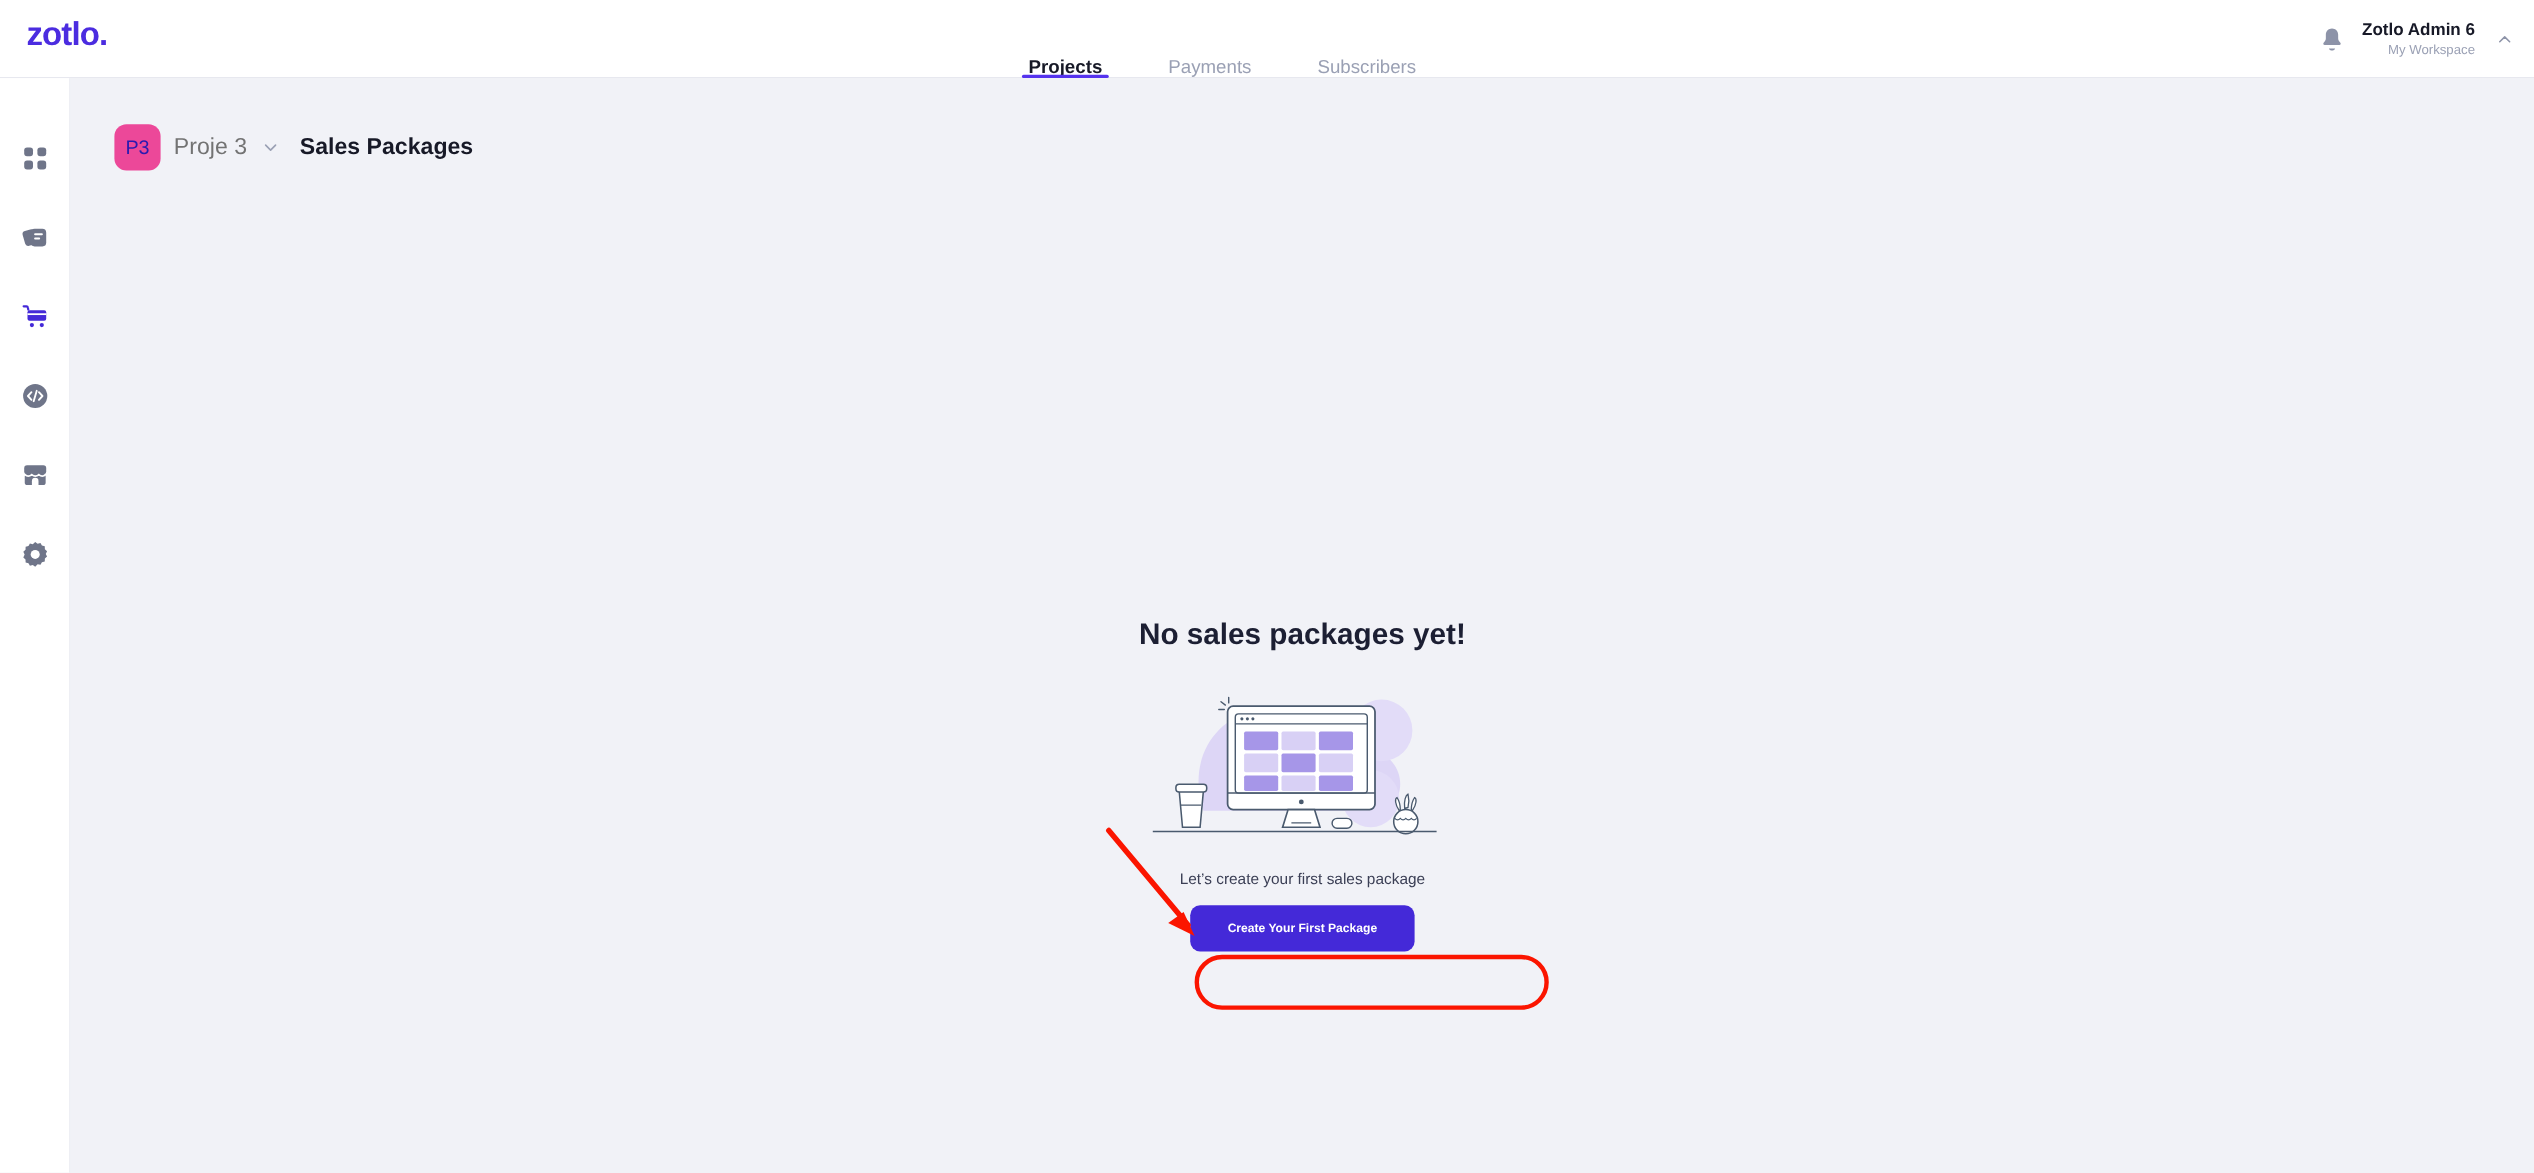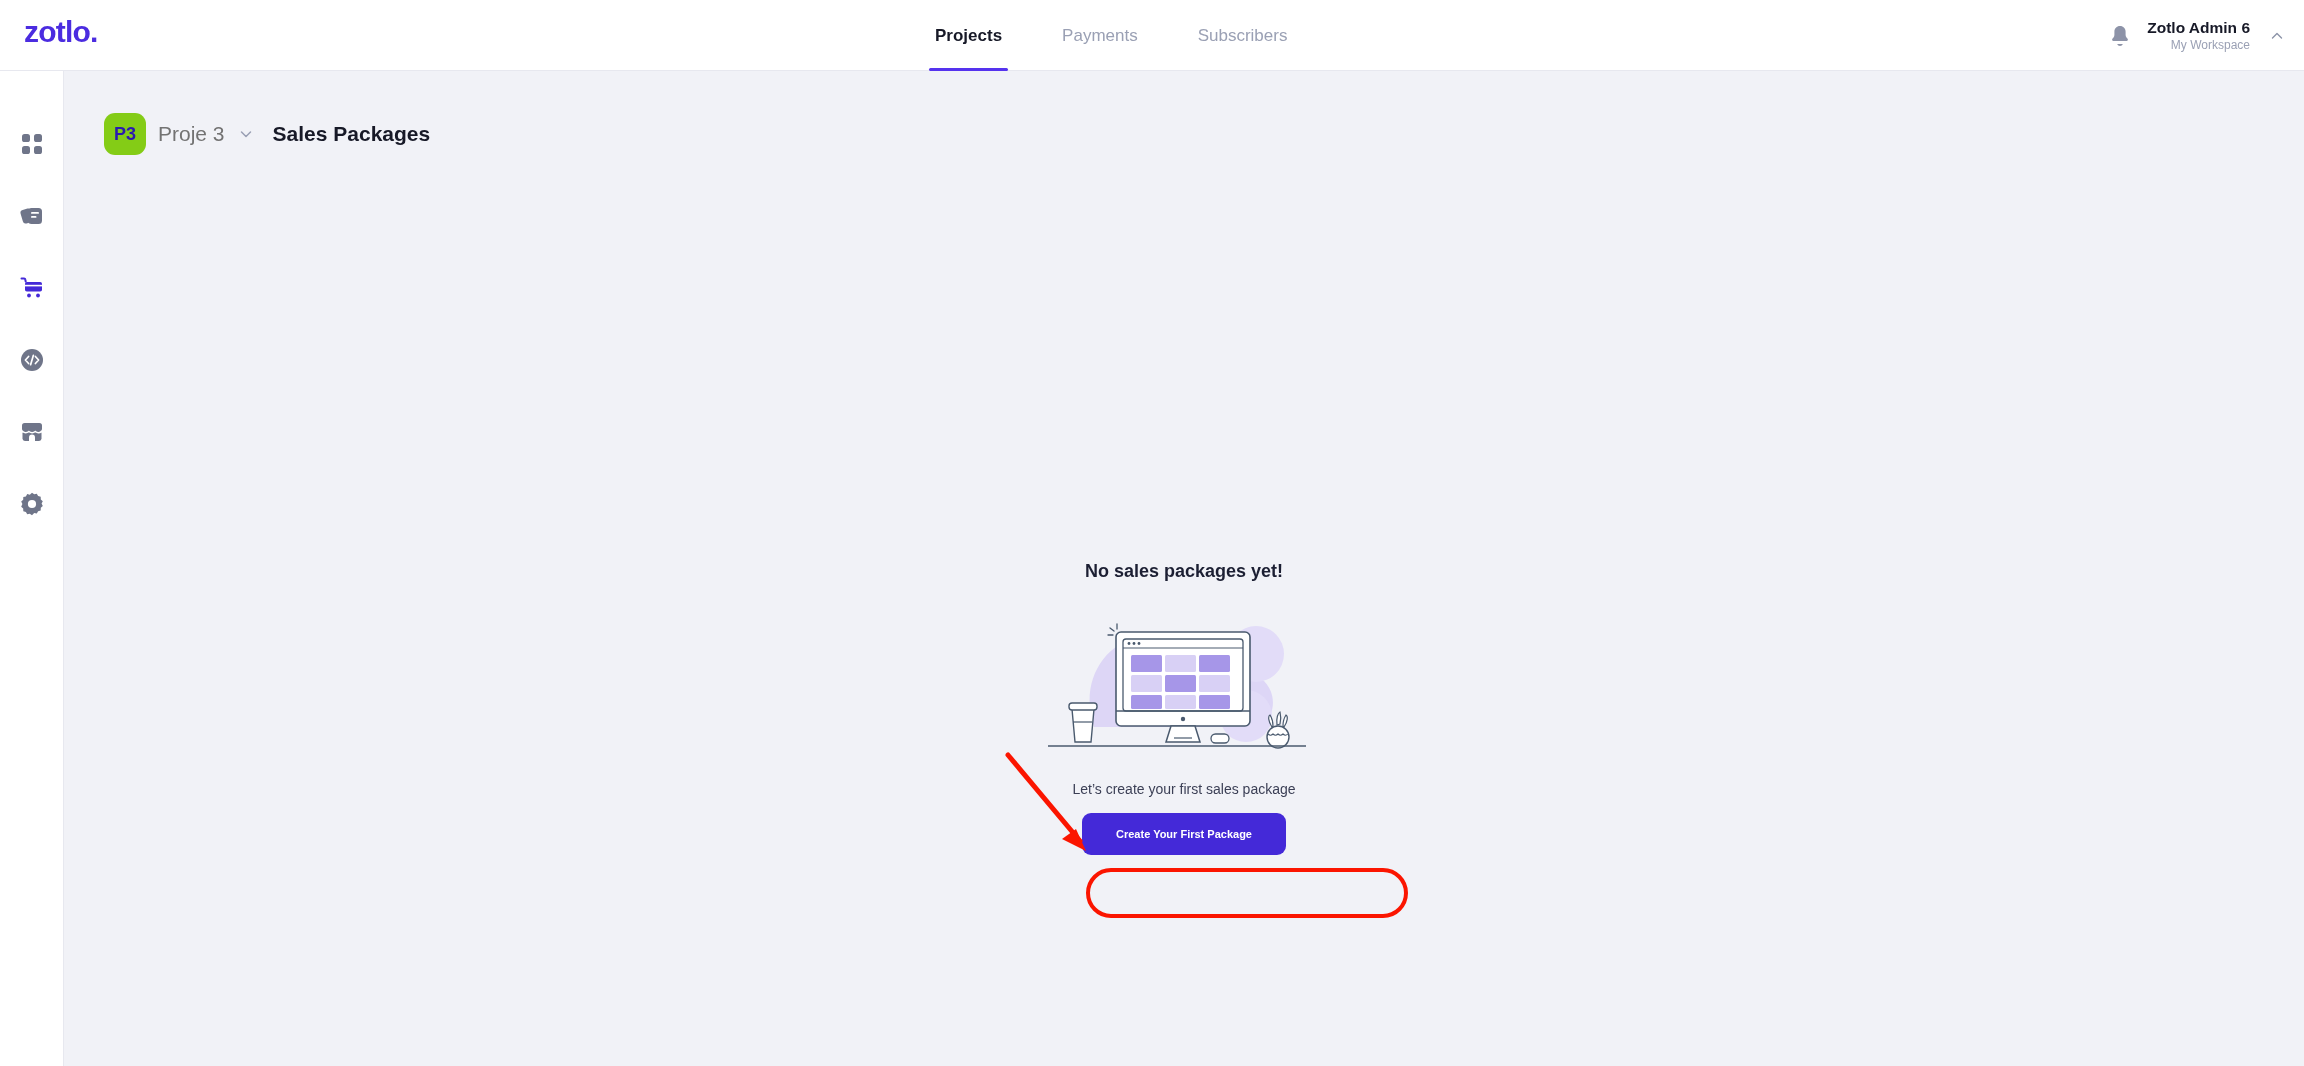--- a/index.html
+++ b/index.html
@@ -22,21 +22,21 @@
     position: absolute; left: 24px; top: 15px;
     font-size: 30px; font-weight: 700; color: #4b2ce0;
     letter-spacing: -0.8px;
   }
   .navtabs {
     position: absolute; left: 905px; top: 0;
     height: 71px; display: flex; align-items: flex-start;
     gap: 0px;
   }
   .navtab {
-    height: 71px; display: flex; align-items: center;
+    height: 71px; display: flex; align-items: flex-end;
     justify-content: center;
     padding: 0 30px;
     font-size: 17px; color: #9aa0b4; font-weight: 400;
     position: relative; cursor: pointer;
   }
   .navtab.active { color: #171927; font-weight: 700; }
   .navtab.active::after {
     content: ""; position: absolute; bottom: 0px; left: 24px; right: 24px;
     height: 3px; background: #5533ee; border-radius: 2px;
   }
@@ -72,35 +72,35 @@
     position: absolute; left: 64px; top: 71px;
     width: 2240px; height: 995px;
     background: #f1f2f7;
   }
   .breadcrumb {
     position: absolute; left: 40px; top: 42px;
     display: flex; align-items: center; gap: 12px;
   }
   .projbadge {
     width: 42px; height: 42px; border-radius: 11px;
-    background: #84cc16; color: #2a1ab0;
-    font-size: 18px; font-weight: 700;
+    background: #ec4899; color: #2a1ab0;
+    font-size: 18px; font-weight: 400;
     display: flex; align-items: center; justify-content: center;
   }
   .projname { font-size: 21px; color: #737373; font-weight: 400; }
   .chev-down { width: 18px; height: 18px; display:block; }
   .pagetitle { font-size: 21px; color: #171927; font-weight: 700; margin-left: 6px; }
 
   
   .empty {
     position: absolute; left: 0; right: 0; top: 490px;
     display: flex; flex-direction: column; align-items: center;
   }
   .empty-title {
-    font-size: 18px; font-weight: 700; color: #1c1f33;
+    font-size: 27px; font-weight: 700; color: #1c1f33;
     margin-bottom: 30px;
   }
   .illus { width: 300px; height: 145px; display: block; }
   .empty-sub {
     font-size: 14px; color: #3b3f55; font-weight: 400;
     margin-top: 24px; margin-bottom: 16px;
   }
   .cta {
     background: #4429d8; color: #ffffff;
     font-size: 11px; font-weight: 700;

